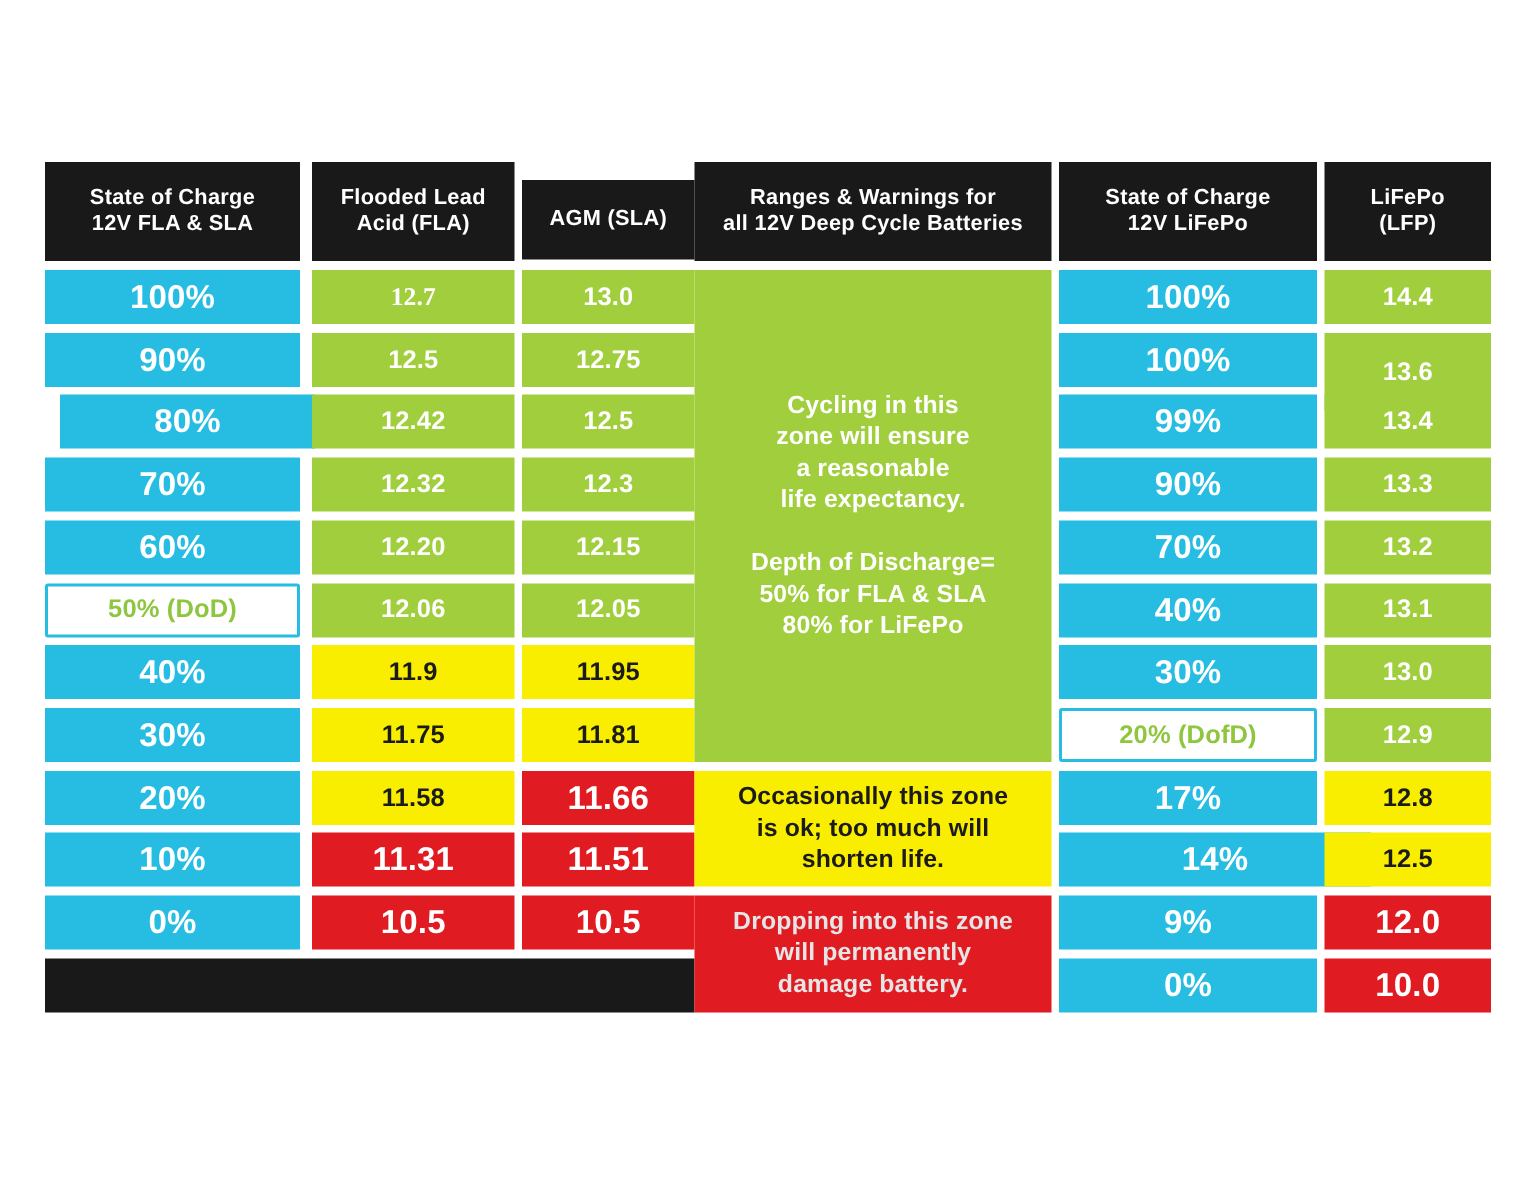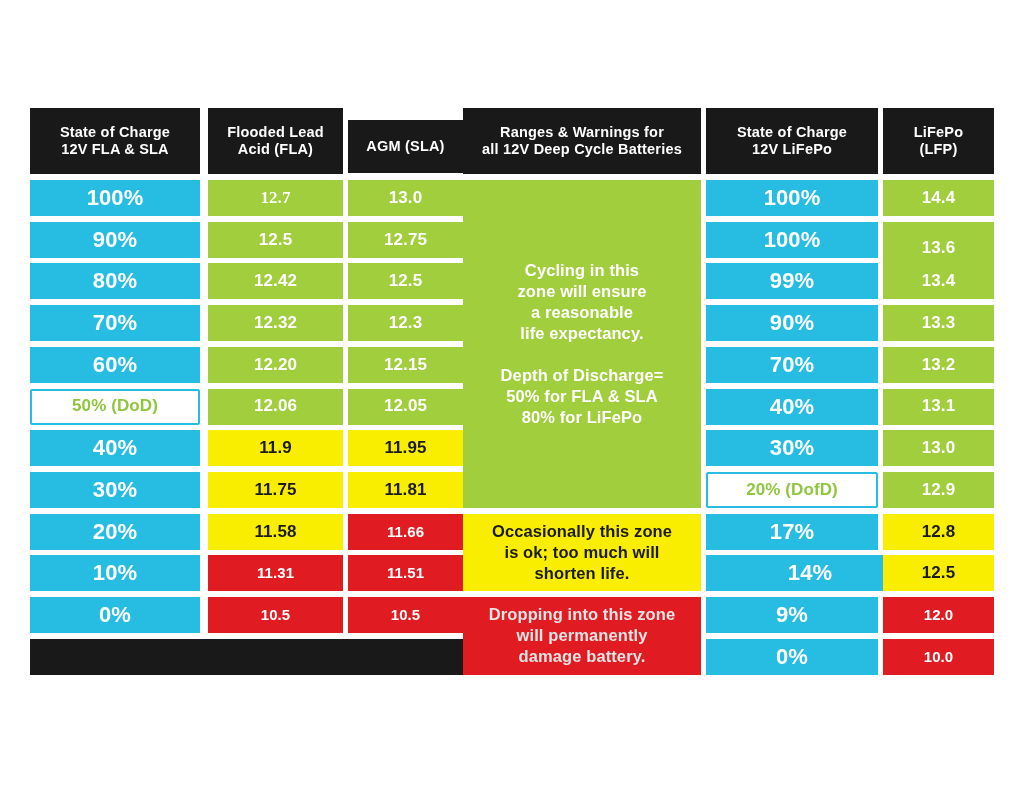--- a/index.html
+++ b/index.html
@@ -42,21 +42,21 @@
     color: #ffffff;
     font-size: 14.5px;
     letter-spacing: 0.2px;
     padding: 2px 6px;
   }
   .hdr .hdr-line { display: block; }
 
   .blue   { background: #27bde3; color: #ffffff; font-size: 22px; }
   .green  { background: #a1ce3c; color: #ffffff; font-size: 17px; }
   .yellow { background: #faee00; color: #1b1b1b; font-size: 17px; }
-  .red    { background: #e11b22; color: #ffffff; font-size: 15px; }
+  .red    { background: #e11b22; color: #ffffff; font-size: 22px; }
   .black  { background: #19191a; }
 
   
   .dod {
     background: #ffffff;
     color: #8ec63f;
     font-size: 17px;
     border: 2.5px solid #27bde3;
     border-radius: 2px;
   }
@@ -112,21 +112,21 @@
         <span class="hdr-line">LiFePo</span>
         <span class="hdr-line">(LFP)</span>
       </div>
     </div>
     <div class="cell blue" style="left: 0px; top: 72px; width: 170px; height: 36px;">100%</div>
     <div class="cell green" style="left: 178px; top: 72px; width: 135px; height: 36px; font-family: Liberation Serif, serif;">12.7</div>
     <div class="cell green" style="left: 318px; top: 72px; width: 115px; height: 36px;">13.0</div>
     <div class="cell blue" style="left: 0px; top: 113.7px; width: 170px; height: 36px;">90%</div>
     <div class="cell green" style="left: 178px; top: 113.7px; width: 135px; height: 36px;">12.5</div>
     <div class="cell green" style="left: 318px; top: 113.7px; width: 115px; height: 36px;">12.75</div>
-    <div class="cell blue" style="left: 0px; top: 155.4px; width: 170px; height: 36px;">80%</div>
+    <div class="cell blue" style="left: 10px; top: 155.4px; width: 170px; height: 36px;">80%</div>
     <div class="cell green" style="left: 178px; top: 155.4px; width: 135px; height: 36px;">12.42</div>
     <div class="cell green" style="left: 318px; top: 155.4px; width: 115px; height: 36px;">12.5</div>
     <div class="cell blue" style="left: 0px; top: 197.1px; width: 170px; height: 36px;">70%</div>
     <div class="cell green" style="left: 178px; top: 197.1px; width: 135px; height: 36px;">12.32</div>
     <div class="cell green" style="left: 318px; top: 197.1px; width: 115px; height: 36px;">12.3</div>
     <div class="cell blue" style="left: 0px; top: 238.8px; width: 170px; height: 36px;">60%</div>
     <div class="cell green" style="left: 178px; top: 238.8px; width: 135px; height: 36px;">12.20</div>
     <div class="cell green" style="left: 318px; top: 238.8px; width: 115px; height: 36px;">12.15</div>
     <div class="cell dod" style="left: 0px; top: 280.5px; width: 170px; height: 36px;">50% (DoD)</div>
     <div class="cell green" style="left: 178px; top: 280.5px; width: 135px; height: 36px;">12.06</div>

